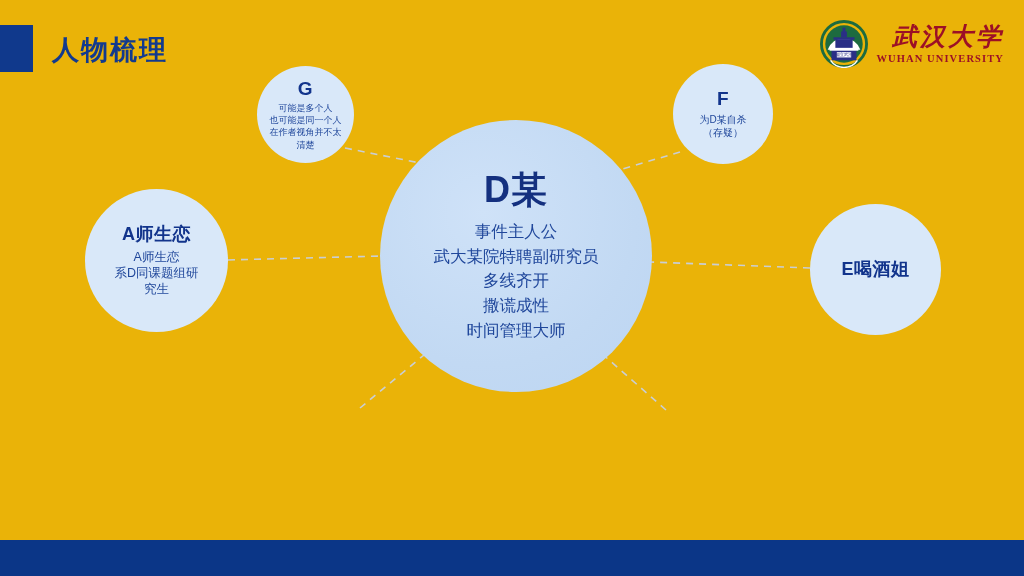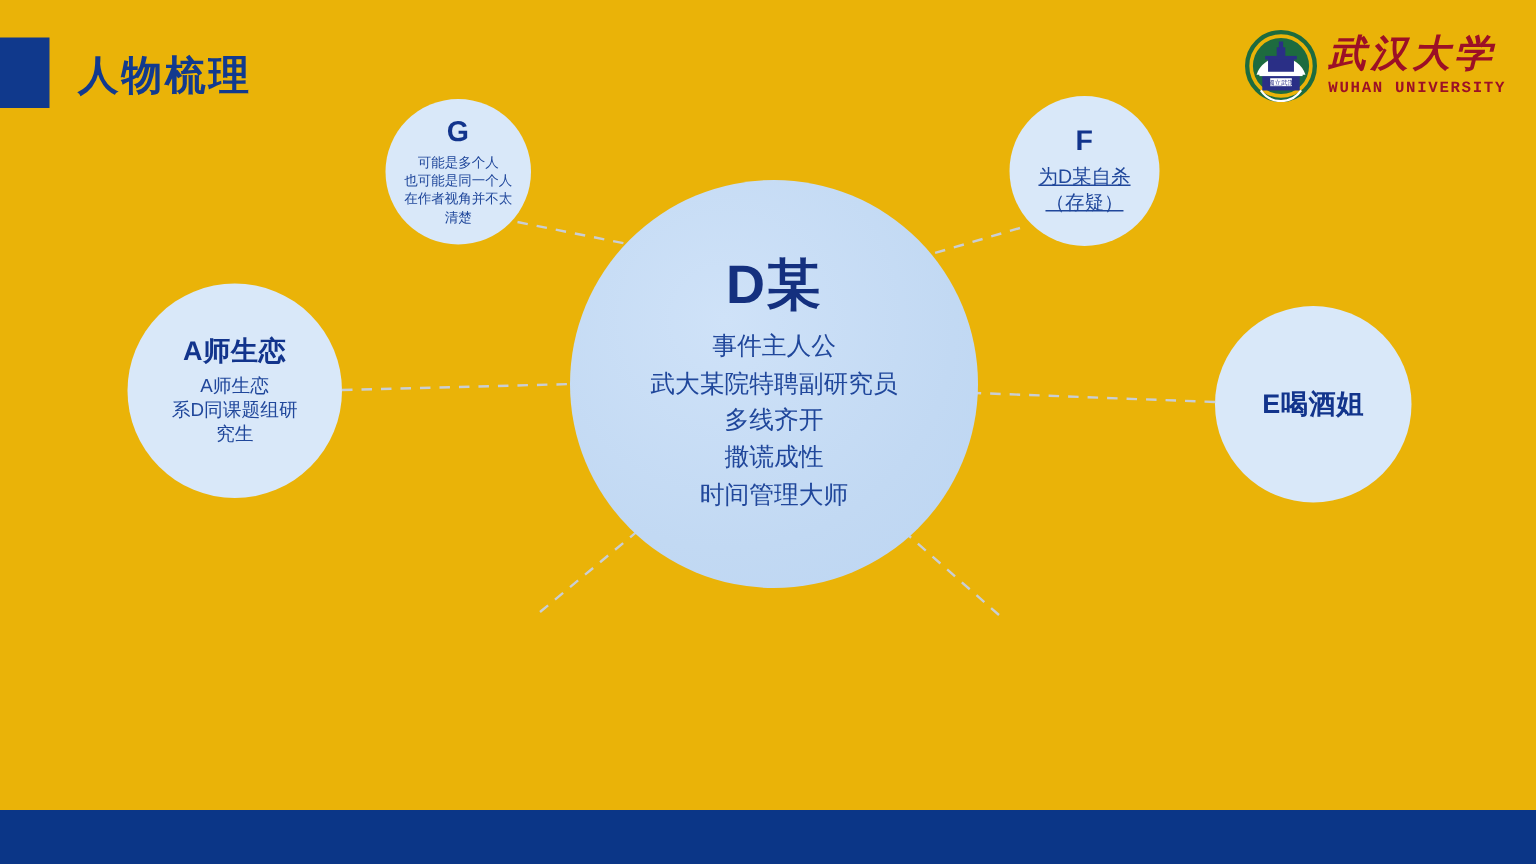--- a/index.html
+++ b/index.html
@@ -49,34 +49,34 @@
     gap: 8px;
   }
   #logo-seal {
     width: 48px;
     height: 48px;
     flex: none;
   }
   #logo-text {
     display: flex;
     flex-direction: column;
-    align-items: flex-start;
+    align-items: flex-end;
     line-height: 1;
   }
   #logo-cn {
     font-family: "Liberation Serif", "DejaVu Serif", serif;
     font-size: 25px;
     font-weight: bold;
     font-style: italic;
     color: #9c1026;
     letter-spacing: 3px;
     white-space: nowrap;
   }
   #logo-en {
-    font-family: Liberation Mono, monospace;
+    font-family: Liberation Serif, serif;
     font-size: 10.5px;
     font-weight: bold;
     color: #9c1026;
     letter-spacing: 1.1px;
     margin-top: 5px;
     white-space: nowrap;
   }
 
   
   #connectors {
@@ -177,21 +177,21 @@
   #node-e .node-title { font-size: 18px; }
 
   
   #node-f {
     left: 673px;
     top: 64px;
     width: 100px;
     height: 100px;
   }
   #node-f .node-title { font-size: 19px; margin-bottom: 4px; }
-  #node-f .node-desc  { font-size: 13px; text-decoration: underline; }
+  #node-f .node-desc  { font-size: 10px; }
 
   
   #node-g {
     left: 257px;
     top: 66px;
     width: 97px;
     height: 97px;
   }
   #node-g .node-title { font-size: 19px; margin-bottom: 2px; }
   #node-g .node-desc  { font-size: 9px; line-height: 1.35; }

